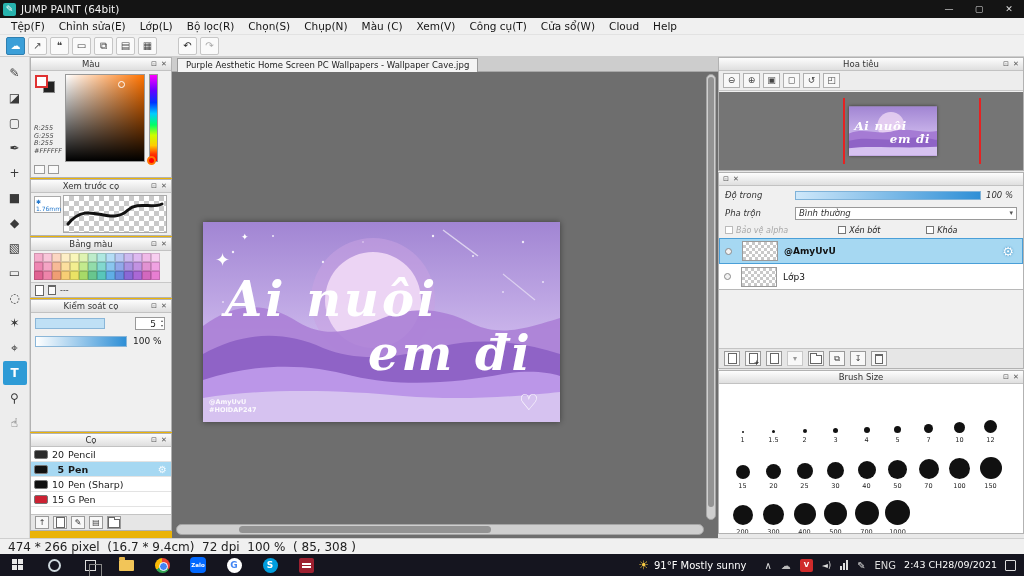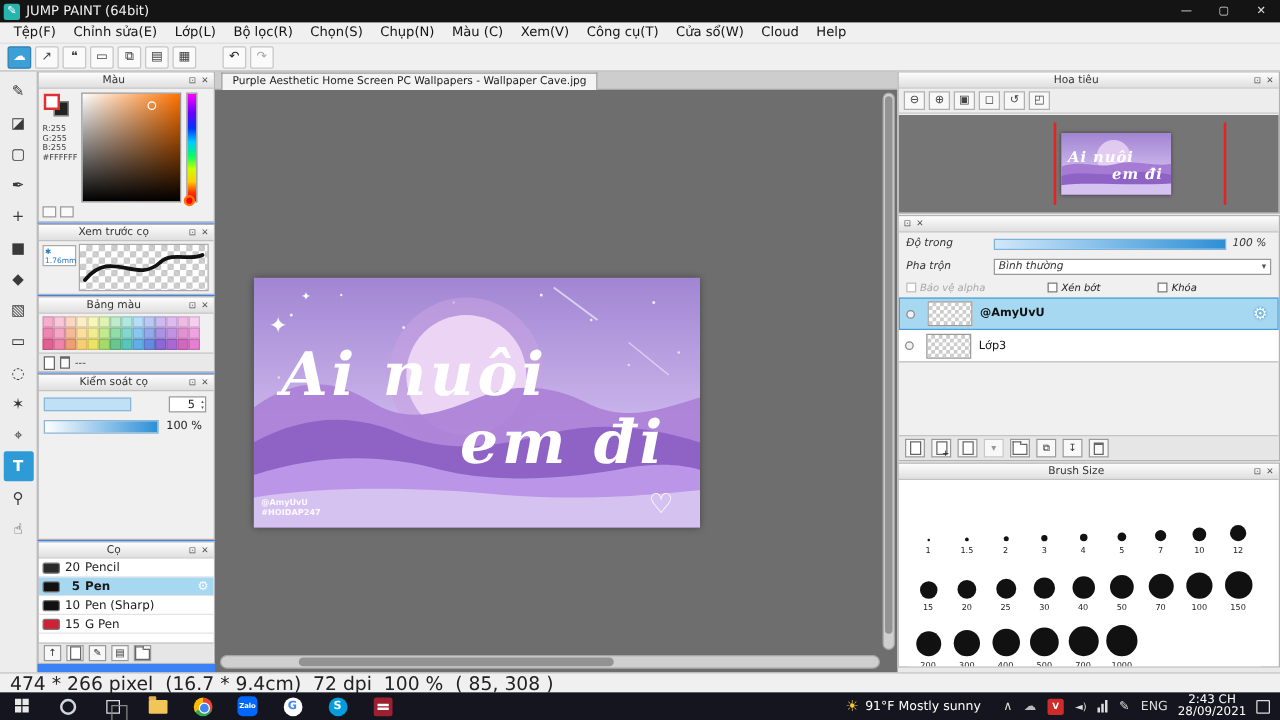--- a/index.html
+++ b/index.html
@@ -32,31 +32,31 @@
 .tool.active{background:var(--accent_blue,#2e9bd6);color:#fff;font-weight:bold;}
 
 
 .panel{position:absolute;border:1px solid #b2b2b2;background:#f0f0f0;overflow:hidden;}
 .phead{height:13px;background:linear-gradient(#fdfdfd,#dfdfdf);border-bottom:1px solid #c2c2c2;display:flex;align-items:center;font-size:8.5px;color:#333;padding:0 2px;}
 .phead .pt{flex:1;text-align:center;}
 .pic{width:10px;text-align:center;font-size:7px;color:#555;}
 .pbody{position:relative;width:100%;}
 
 
-#leftcol{position:absolute;left:30px;top:0;width:142px;height:481px;background:#3b82f6;}
+#leftcol{position:absolute;left:30px;top:0;width:142px;height:481px;background:#eab308;}
 #panel-color{left:0;top:0;width:142px;height:121px;}
 #panel-preview{left:0;top:122px;width:142px;height:57px;}
 #panel-palette{left:0;top:180px;width:142px;height:61px;}
 #panel-control{left:0;top:242px;width:142px;height:133px;}
 #panel-brush{left:0;top:376px;width:142px;height:98px;}
 
 
 .swb{position:absolute;left:12px;top:10px;width:12px;height:12px;background:#222;border:1px solid #888;}
 .swf{position:absolute;left:4px;top:4px;width:13px;height:13px;background:#fff;border:2px solid #e03131;}
-.rgbtxt{position:absolute;left:3px;top:29px;font-size:6.5px;line-height:7.5px;color:#444;}
+.rgbtxt{position:absolute;left:3px;top:54px;font-size:6.5px;line-height:7.5px;color:#444;font-style:italic;}
 .svbox{position:absolute;left:34px;top:3px;width:80px;height:88px;border:1px solid #999;
   background:linear-gradient(to top,#000,rgba(0,0,0,0)),linear-gradient(to right,#fff,#ff7300);}
 .svcur{position:absolute;left:52px;top:6px;width:7px;height:7px;border:1.5px solid #fff;border-radius:50%;}
 .huebar{position:absolute;left:118px;top:3px;width:9px;height:88px;border:1px solid #999;
   background:linear-gradient(#ff00ff 0%,#6600ff 18%,#0033ff 32%,#00ccff 45%,#00ff66 58%,#ccff00 70%,#ffcc00 82%,#ff3300 92%,#ff0000 100%);}
 .huecur{position:absolute;left:116px;top:85px;width:9px;height:9px;border:2px solid #ff7300;background:#f00;border-radius:50%;}
 .mini-btn{position:absolute;width:11px;height:9px;border:1px solid #9a9a9a;background:#fafafa;}
 
 
 .prevbox{position:absolute;left:3px;top:3px;width:27px;height:17px;background:#fff;border:1px solid #aaa;font-size:6px;color:#2277cc;padding:1px;line-height:7px;}
@@ -144,21 +144,21 @@
 .ltb.flat{border-color:#c8c8c8;color:#999;}
 
 
 .bsgrid{position:absolute;left:8px;top:16px;width:282px;display:flex;flex-wrap:wrap;background:#fff;}
 #panel-brushsize .pbody{background:#fff;height:150px;}
 .bs-cell{width:31px;height:46px;display:flex;flex-direction:column;align-items:center;justify-content:flex-end;padding-bottom:2px;}
 .bs-dot{background:#111;border-radius:50%;margin-bottom:3px;}
 .bs-label{font-size:6.5px;color:#222;}
 
 
-#statusbar{position:absolute;left:0;top:538px;width:1024px;height:16px;background:#f0f0f0;border-top:1px solid #cfcfcf;display:flex;align-items:center;padding-left:8px;font-size:15px;color:#222;white-space:pre;}
+#statusbar{position:absolute;left:0;top:538px;width:1024px;height:16px;background:#f0f0f0;border-top:1px solid #cfcfcf;display:flex;align-items:center;padding-left:8px;font-size:12px;color:#222;white-space:pre;}
 
 
 #taskbar{position:absolute;left:0;top:554px;width:1024px;height:22px;background:var(--taskbar_bg,#15151f);display:flex;align-items:center;color:#eee;gap:0;}
 .tb-slot{width:36px;height:22px;display:flex;align-items:center;justify-content:center;}
 .start-grid{width:12px;height:12px;display:grid;grid-template-columns:5px 5px;grid-template-rows:5px 5px;gap:1px;}
 .start-grid i{background:#e8e8e8;display:block;}
 .cortana{width:13px;height:13px;border:2px solid #cdd7dc;border-radius:50%;}
 .taskview{width:11px;height:11px;border:1px solid #ddd;position:relative;}
 .taskview::after{content:"";position:absolute;left:3px;top:3px;width:11px;height:11px;border:1px solid #888;}
 .folder-ico{width:15px;height:11px;background:#f2c558;border-radius:1px;position:relative;}
@@ -170,21 +170,21 @@
 .skype-ico{width:15px;height:15px;background:#009ede;border-radius:50%;color:#fff;font-size:9px;font-weight:bold;display:flex;align-items:center;justify-content:center;}
 .jump-ico{width:15px;height:15px;background:#9c2030;border-radius:2px;position:relative;}
 .jump-ico::after{content:"";position:absolute;left:3px;top:5px;width:9px;height:2px;background:#fff;box-shadow:0 3px 0 #fff;}
 .weather{display:flex;align-items:center;gap:5px;margin-left:auto;font-size:10px;color:#fff;}
 .sun{color:#f5c842;font-size:12px;}
 .tray{display:flex;align-items:center;gap:9px;margin-left:18px;font-size:10px;color:#ddd;}
 .vlc{width:13px;height:13px;background:#d02b2b;border-radius:2px;color:#fff;font-size:7px;font-weight:bold;display:flex;align-items:center;justify-content:center;}
 .netbars{display:inline-flex;align-items:flex-end;gap:1px;height:10px;}
 .netbars i{width:2px;background:#ddd;display:block;}
 .netbars i:nth-child(1){height:4px;}.netbars i:nth-child(2){height:7px;}.netbars i:nth-child(3){height:10px;}
-.clock{display:flex;flex-direction:column;align-items:center;font-size:9.5px;line-height:10px;margin:0 8px;color:#fff;}
+.clock{display:flex;flex-direction:row;align-items:center;font-size:9.5px;line-height:10px;margin:0 8px;color:#fff;}
 .notif{width:11px;height:11px;border:1px solid #ddd;border-radius:1px;margin-right:8px;}
 </style>
 </head>
 <body>
 
 <div id="titlebar">
   <span class="app-ico">✎</span>
   <span class="ttl">JUMP PAINT (64bit)</span>
   <span class="winbtn">—</span>
   <span class="winbtn">▢</span>

